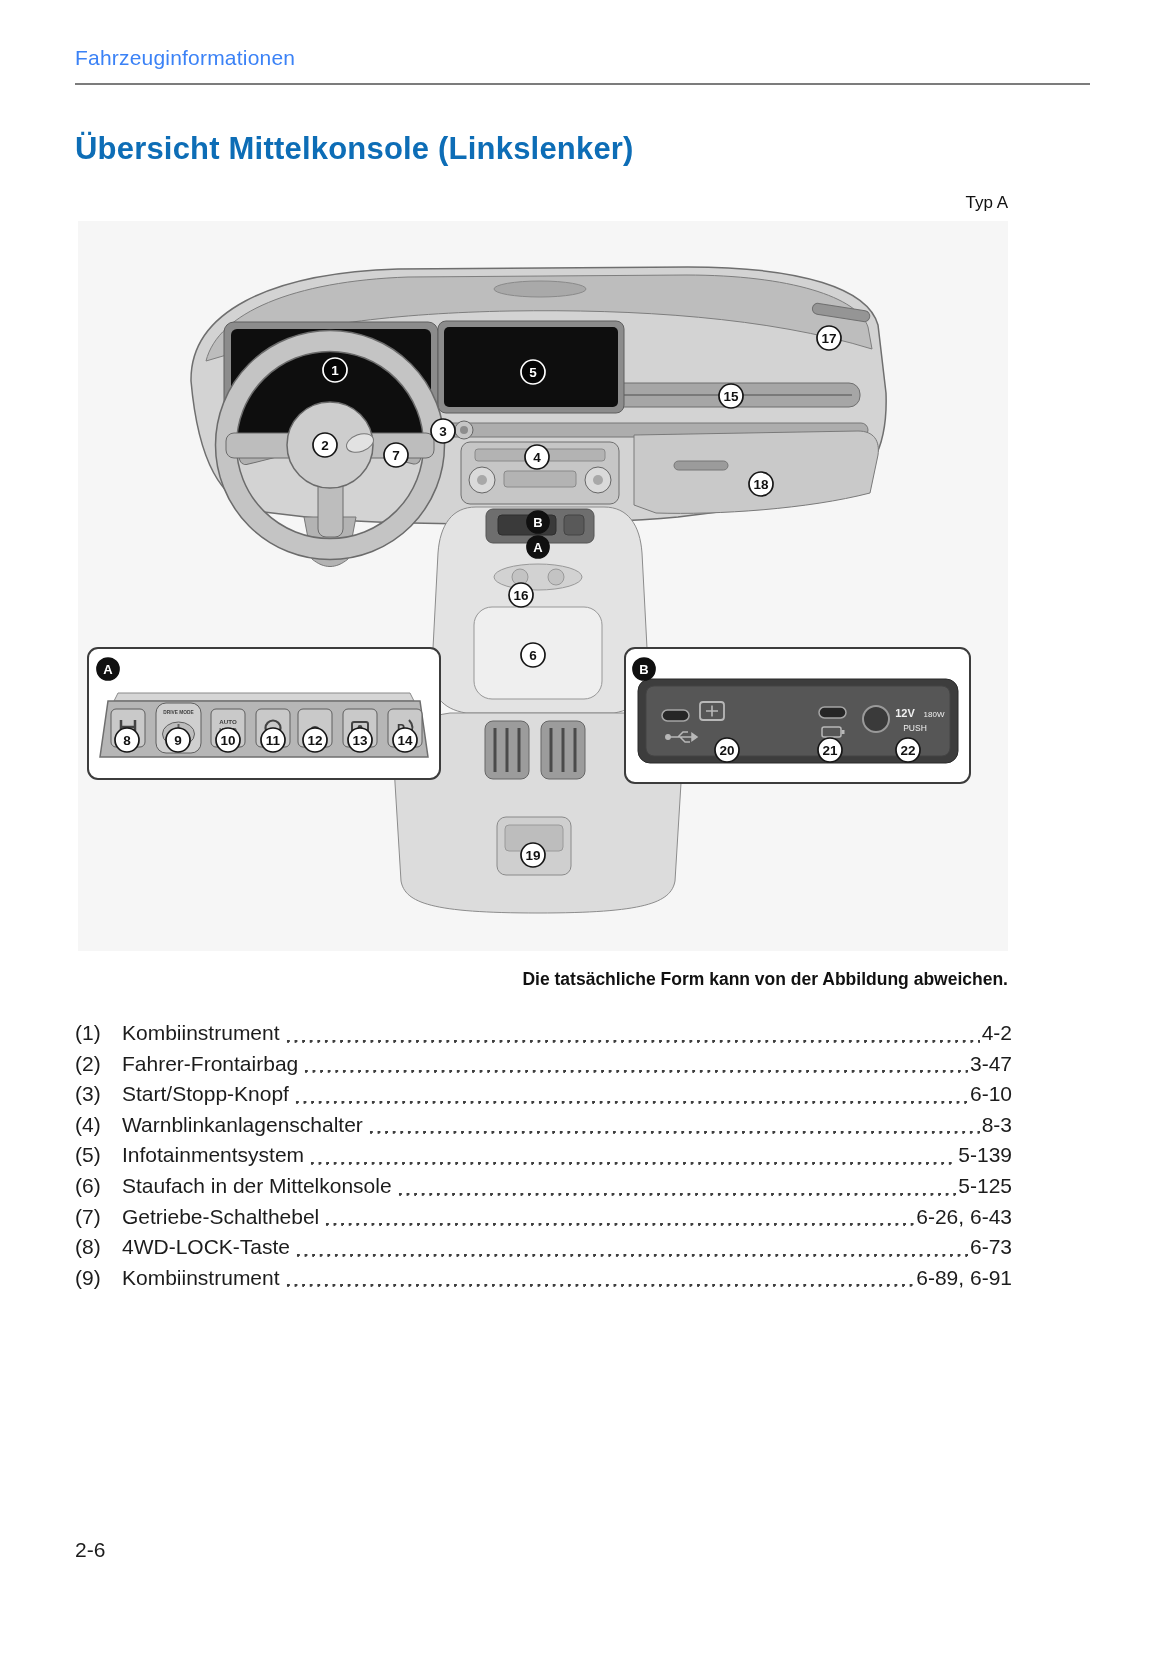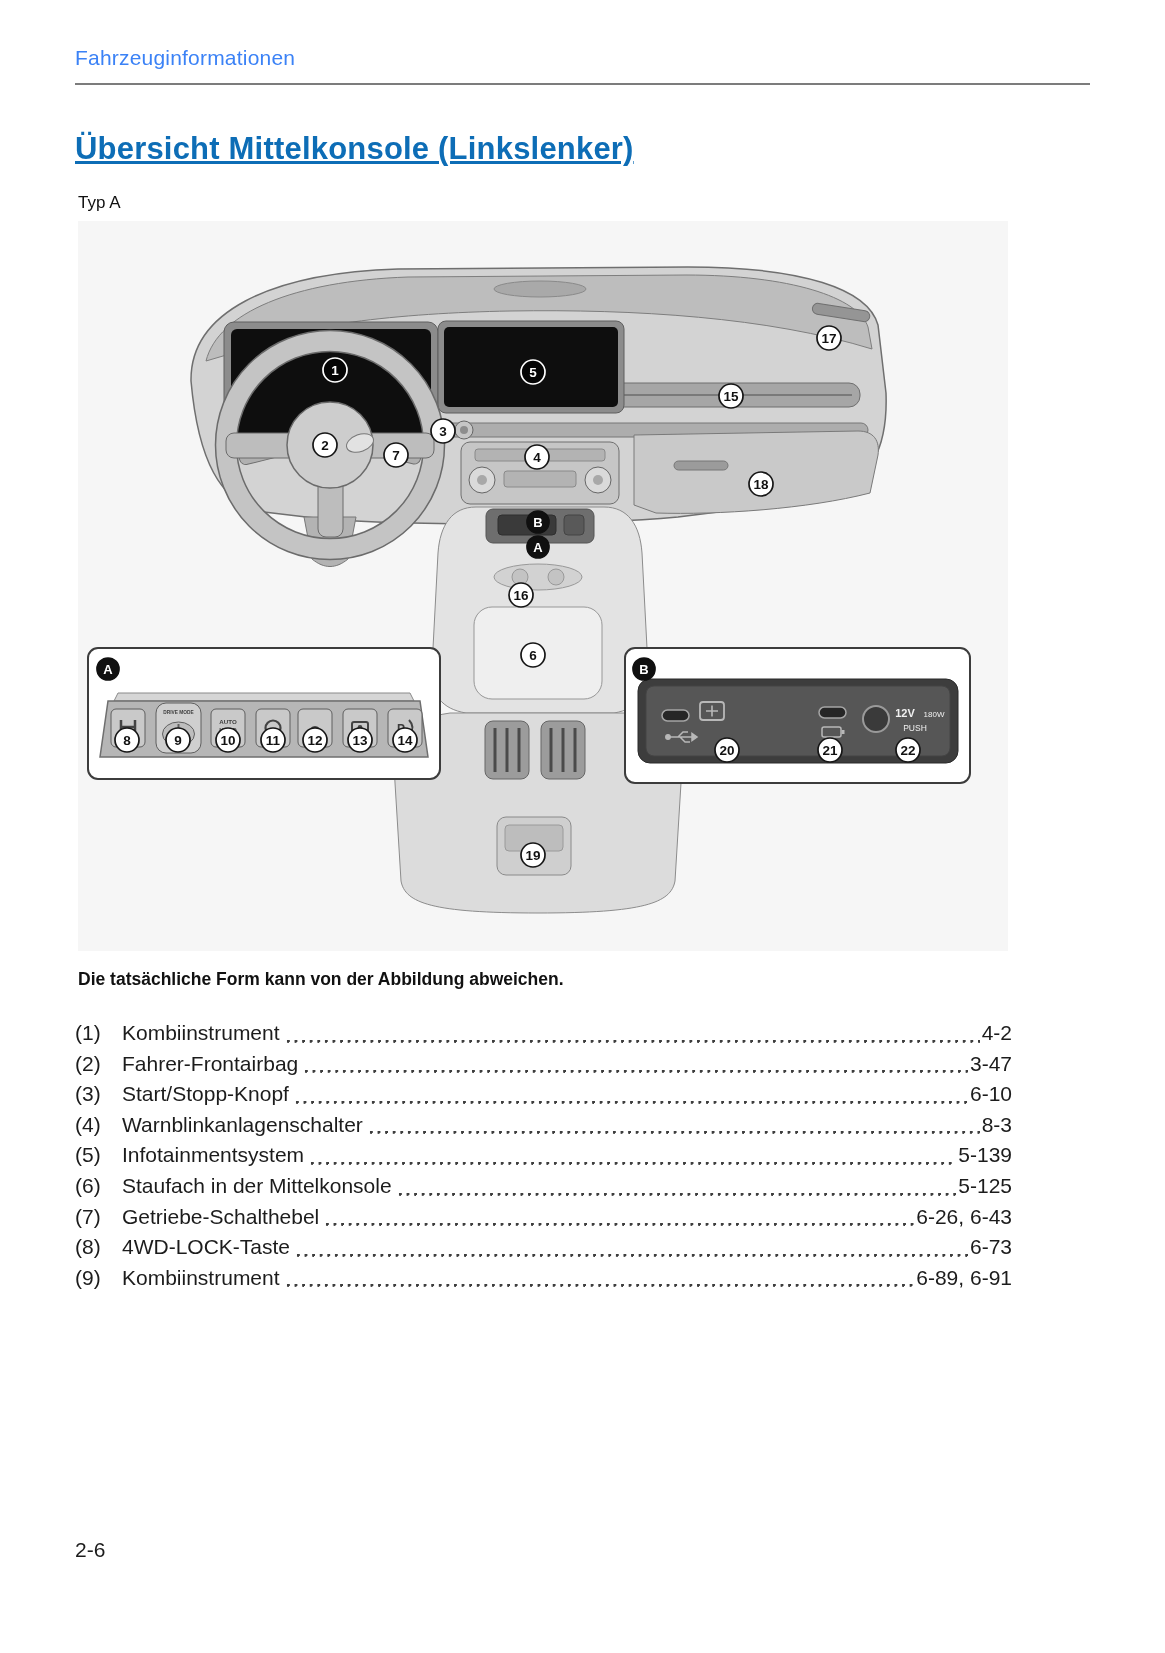--- a/index.html
+++ b/index.html
@@ -5,25 +5,25 @@
   * { box-sizing: border-box; }
   html,body { margin:0; padding:0; }
   body {
     width:1165px; height:1653px; background:#ffffff;
     font-family:"Liberation Sans", sans-serif; color:#1c1c1c;
     position:relative; overflow:hidden;
   }
   .content { padding:46px 75px 0 75px; }
   .section-header { color:#3b82f6; font-size:21px; letter-spacing:0.2px; }
   .header-rule { border:none; border-top:2px solid #7c7c7c; margin:13px 0 0 0; }
-  .page-title { margin:46px 0 0 0; font-size:31px; font-weight:bold; color:#0d6db6; letter-spacing:0.2px;text-decoration:underline; }
-  .variant-label { width:930px; margin:26px 0 0 3px; text-align:left; font-size:17px; color:#111; }
+  .page-title { margin:46px 0 0 0; font-size:31px; font-weight:bold; color:#0d6db6; letter-spacing:0.2px; }
+  .variant-label { width:930px; margin:26px 0 0 3px; text-align:right; font-size:17px; color:#111; }
   .figure-wrap { width:930px; height:730px; margin:8px 0 0 3px; background:#f6f6f6; }
   .figure-wrap svg { display:block; }
-  .figure-caption { width:930px; margin:18px 0 0 3px; text-align:left; font-weight:bold; font-size:17.5px; color:#111; }
+  .figure-caption { width:930px; margin:18px 0 0 3px; text-align:right; font-weight:bold; font-size:17.5px; color:#111; }
   .toc { margin:28px 0 0 0; width:937px; }
   .toc-row { display:flex; align-items:flex-end; font-size:21px; line-height:30.6px; }
   .toc-num { flex:none; width:47px; }
   .toc-label { flex:none; white-space:nowrap; }
   .toc-leader {
     flex:1 1 auto; height:5px; margin:0 2px 5px 6px;
     background-image:radial-gradient(circle at 2.2px 2.2px, #3d3d3d 1.45px, transparent 1.7px);
     background-size:7.6px 5px; background-repeat:repeat-x; background-position:0 0;
   }
   .toc-page { flex:none; white-space:nowrap;text-align:center; }

